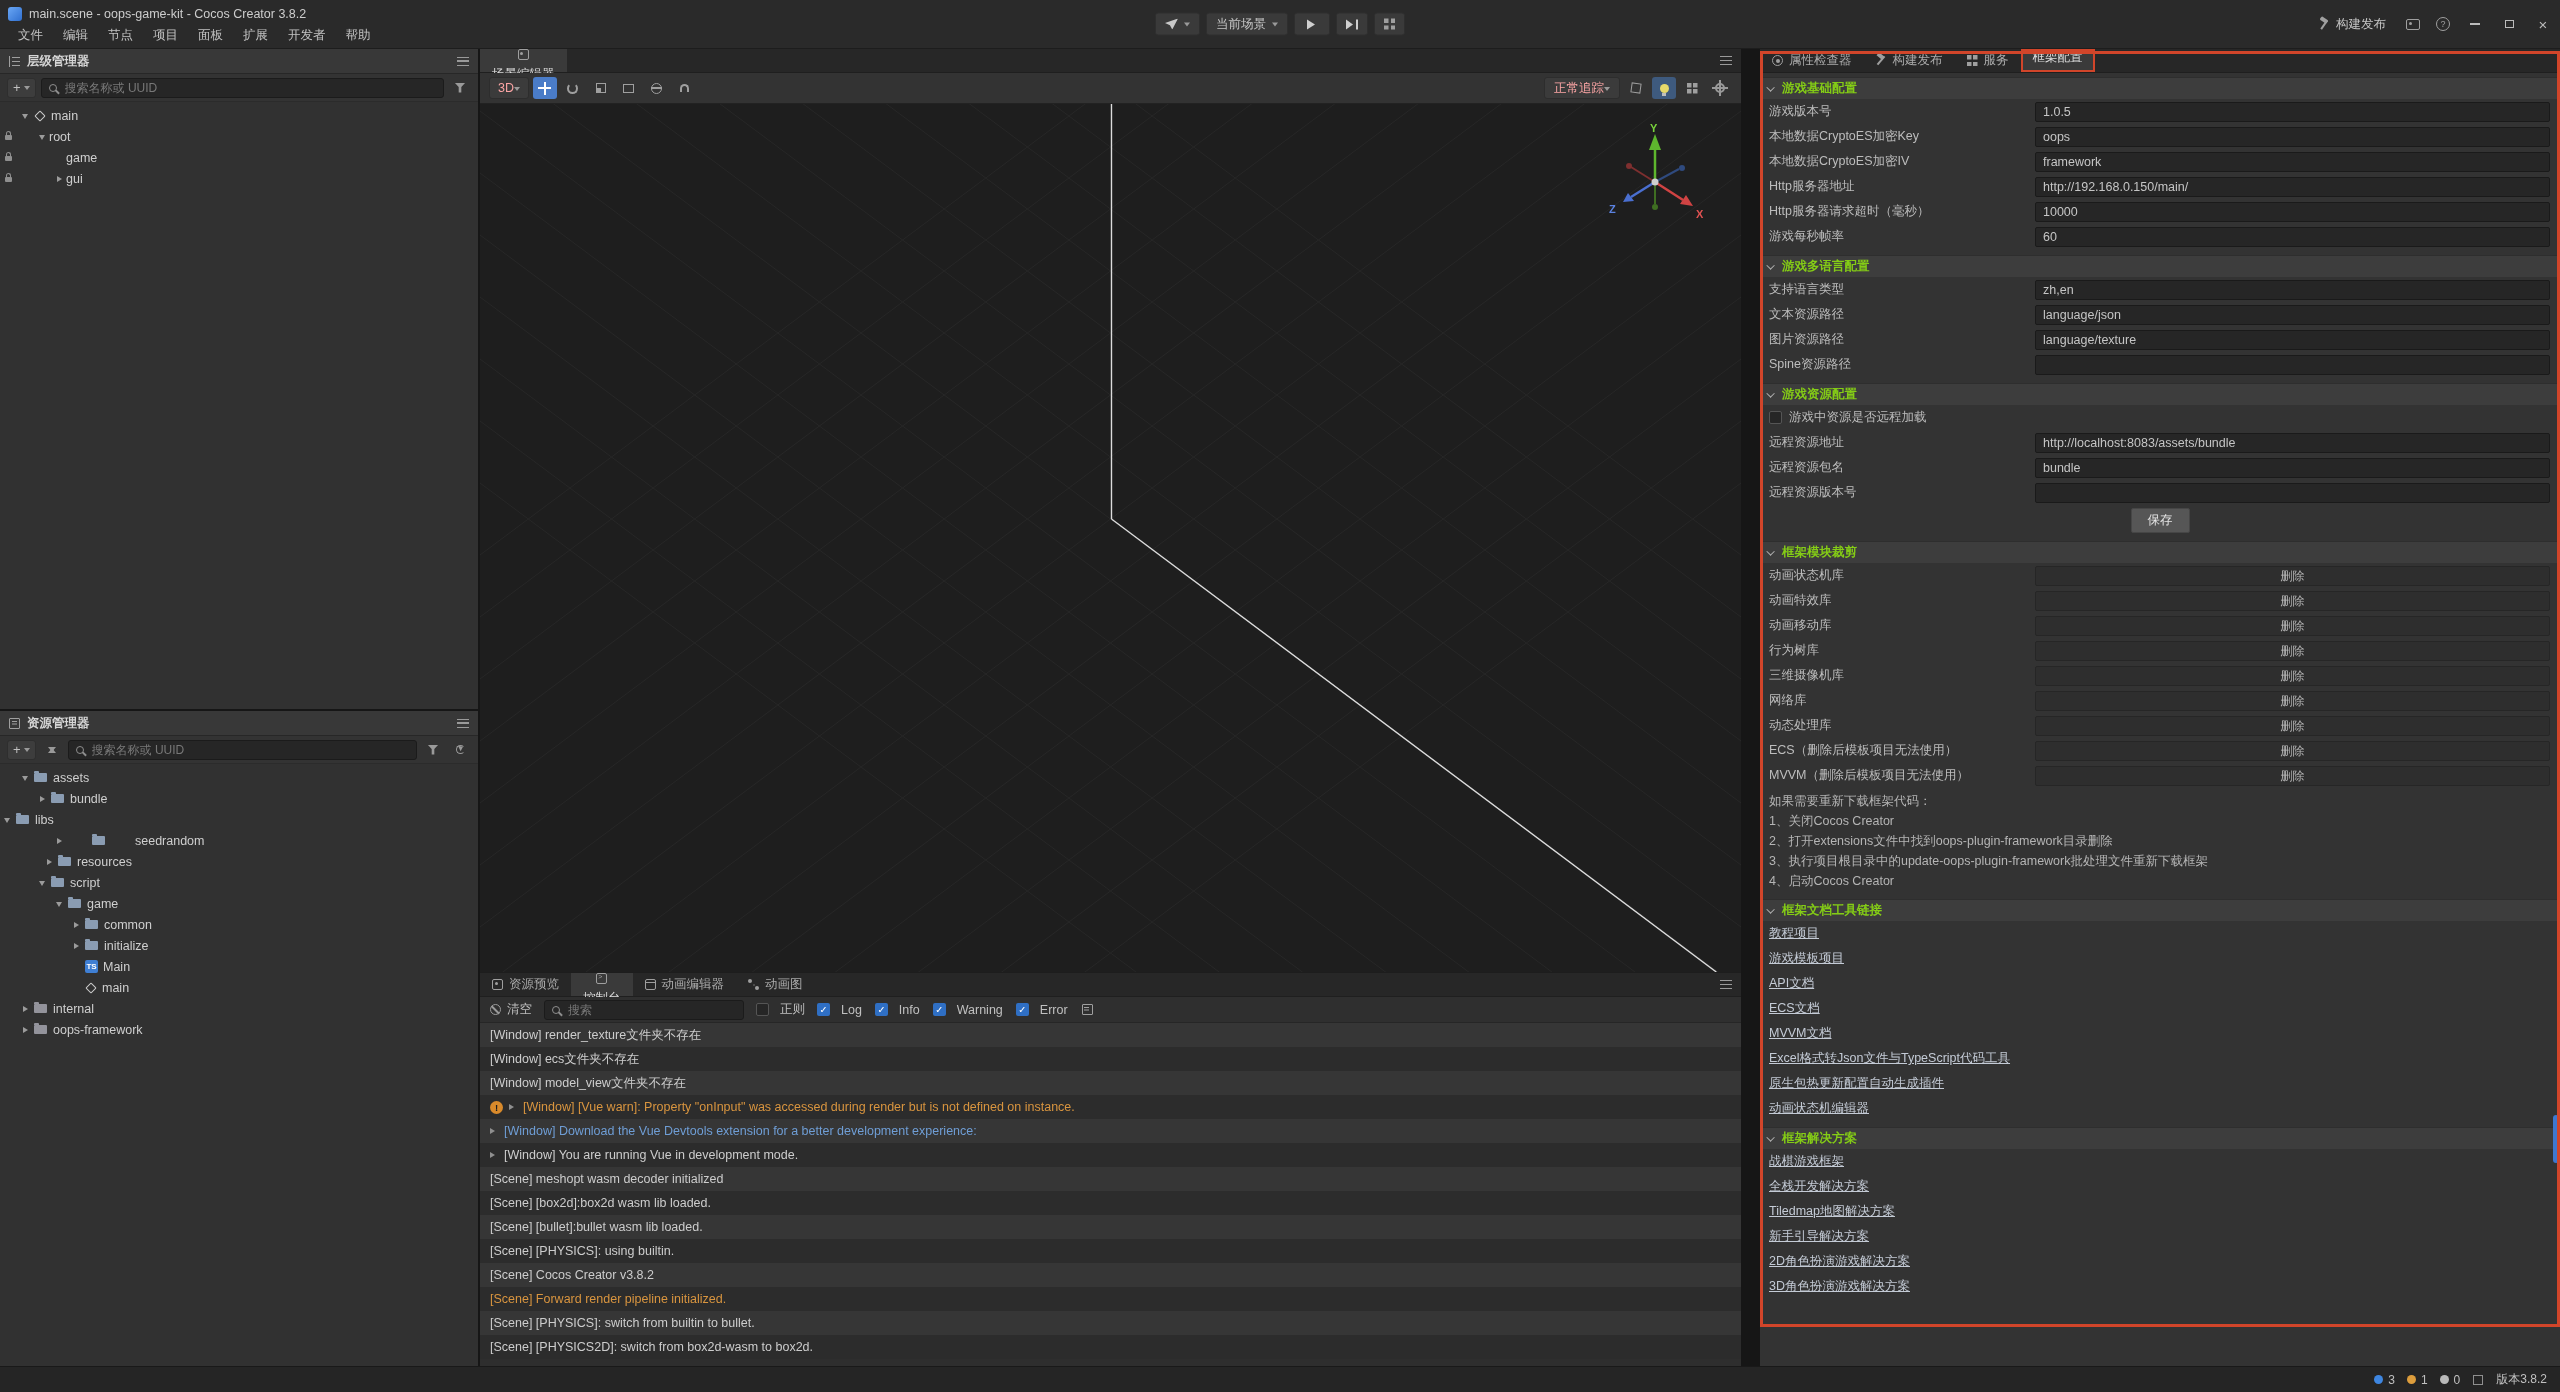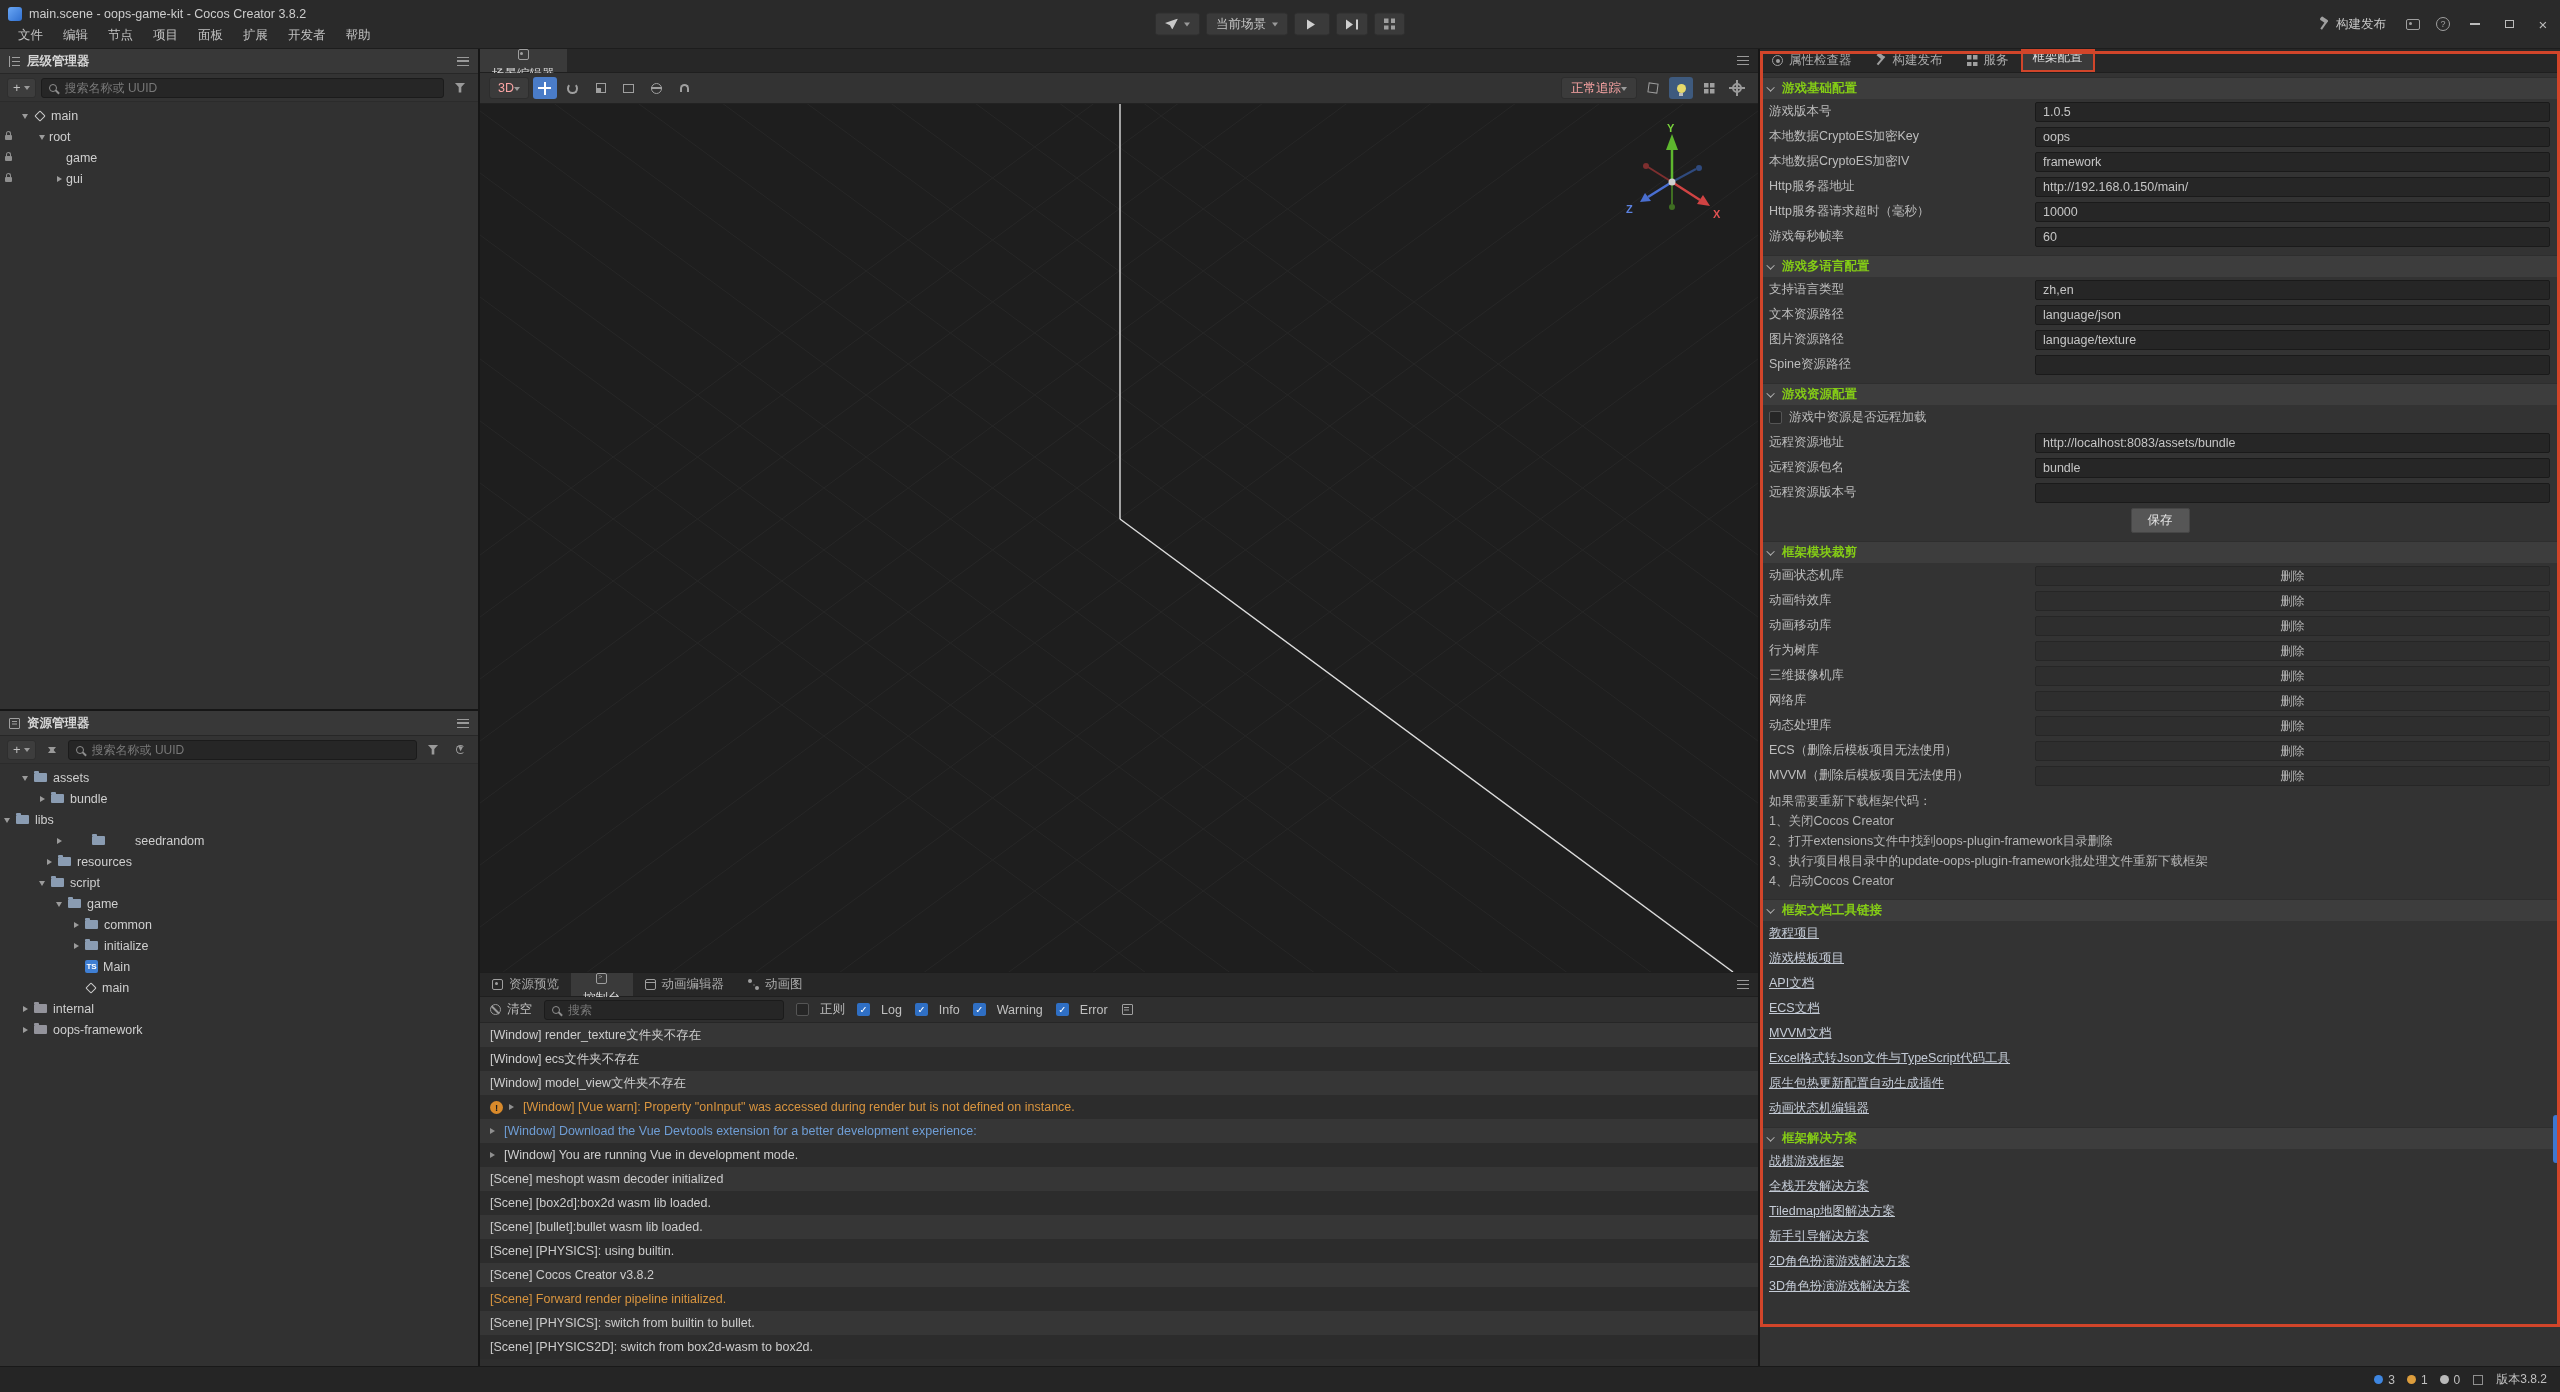--- a/index.html
+++ b/index.html
@@ -97,21 +97,21 @@
   .ti.v-layers { border-left:1.5px solid #9f9f9f; }
   .ti.v-layers::before { content:""; position:absolute; left:2px; top:1px; width:8px; height:1.5px; background:#9f9f9f; box-shadow:0 4px 0 #9f9f9f, 0 8px 0 #9f9f9f; }
   .ti.v-doc { border:1.5px solid #9f9f9f; border-radius:1px; }
   .ti.v-doc::after { content:""; position:absolute; left:1.5px; top:2px; width:5px; height:1px; background:#9f9f9f; box-shadow:0 2.5px 0 #9f9f9f; }
   .ti.v-box { width:10px; height:10px; border:1.5px solid #8f8f8f; }
 
   
   #main { flex:1; display:flex; gap:2px; min-height:0; }
   #left-col { width:478px; flex:none; display:flex; flex-direction:column; gap:2px; min-height:0; }
   #center-col { flex:1; display:flex; flex-direction:column; min-width:0; }
-  #right-col { width:800px; flex:none; position:relative; background:#333; }
+  #right-col { width:800px; flex:none; position:relative; background:#333;margin-left:17px; }
 
   .panel { background:#313131; display:flex; flex-direction:column; min-height:0; }
   #hierarchy-panel { height:660px; flex:none; }
   #assets-panel { flex:1; }
   .panel-head { height:25px; flex:none; background:#383838; display:flex; align-items:center; gap:7px; padding:0 9px; border-bottom:1px solid #272727; }
   .panel-title { font-size:12.5px; font-weight:bold; color:#d6d6d6; flex:1; }
   .searchrow { height:28px; flex:none; display:flex; align-items:center; gap:5px; padding:0 7px; background:#333; border-bottom:1px solid #2b2b2b; }
   .mini-btn { display:flex; align-items:center; gap:3px; background:#3d3d3d; border:1px solid #2e2e2e; border-radius:3px; height:20px; padding:0 5px; color:#c0c0c0; }
   .mini-btn .plus { font-size:13px; line-height:1; margin-top:-1px; }
   .mini-ico { width:22px; height:20px; display:flex; align-items:center; justify-content:center; border-radius:3px; }
@@ -148,21 +148,21 @@
   .t3d { background:#3b3b3b; border:1px solid #2d2d2d; padding:0 8px; }
   .sp { flex:1; }
   .viewport { flex:1; position:relative; background:#1e1e1e; overflow:hidden; min-height:0; }
   .vp-svg { position:absolute; inset:0; width:100%; height:100%; }
   .gizmo { position:absolute; right:26px; top:18px; }
 
   
   .console { height:394px; flex:none; display:flex; flex-direction:column; background:#2e2e2e; border-top:1px solid #1d1d1d; }
   .console-toolbar { height:26px; flex:none; display:flex; align-items:center; gap:12px; padding:0 10px; background:#2f2f2f; border-bottom:1px solid #262626; }
   .ct-btn { display:flex; align-items:center; gap:6px; color:#bdbdbd; font-size:12.5px; }
-  .csearch { flex:none; width:240px; }
+  .csearch { flex:none; width:200px; }
   .ck { display:flex; align-items:center; gap:11px; font-size:12.5px; color:#c0c0c0; }
   .cb { width:13px; height:13px; border-radius:2px; background:#2f6fc4; color:#fff; font-size:9.5px; display:flex; align-items:center; justify-content:center; flex:none; }
   .cb.off { background:#262626; border:1px solid #555; }
   #console-filters { display:flex; align-items:center; gap:13px; }
   .ct-ico { margin-left:2px; display:flex; align-items:center; }
   .console-lines { flex:1; overflow:hidden; }
   .cline { display:flex; align-items:center; height:24px; padding:0 10px; font-size:12.5px; color:#cdcdcd; white-space:nowrap; }
   .cline:nth-child(odd) { background:#363636; }
   .cline:nth-child(even) { background:#2c2c2c; }
   .cline.warning { color:#d9953f; }

